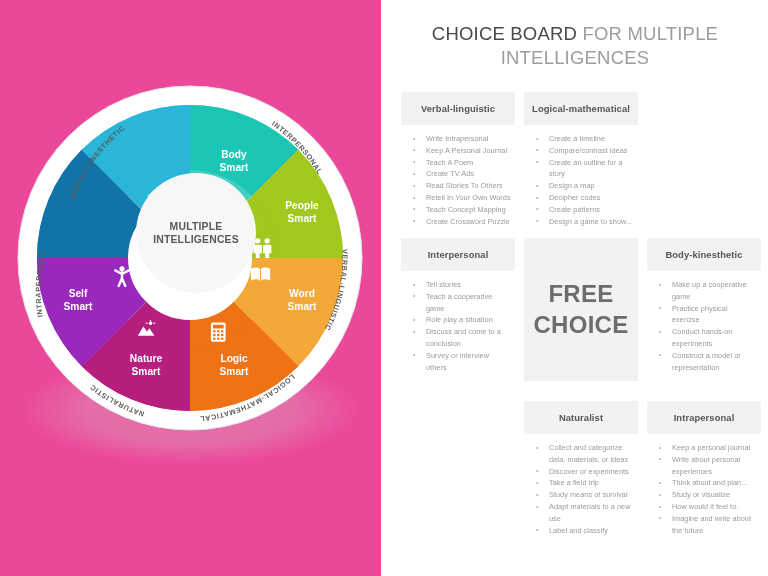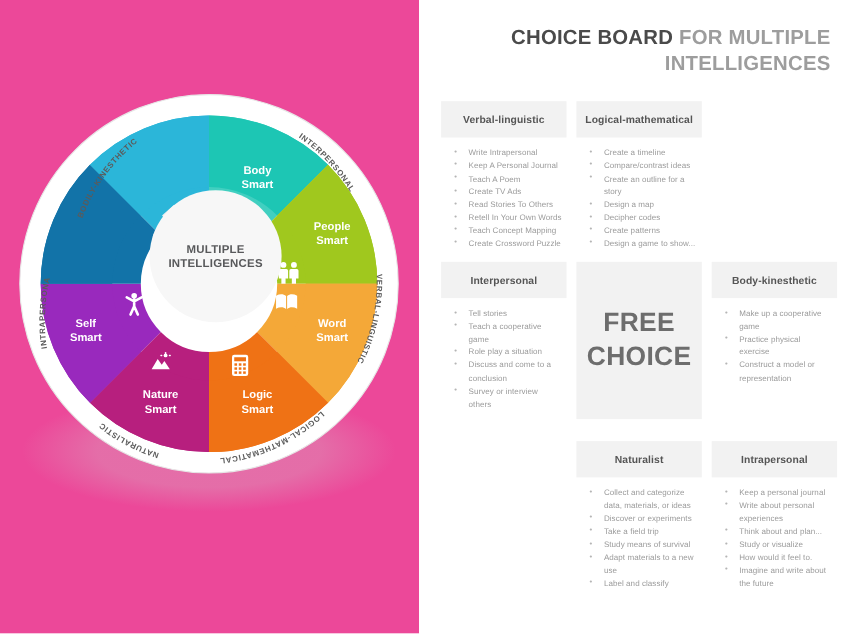--- a/index.html
+++ b/index.html
@@ -37,22 +37,22 @@
   }
   .seg-icon { fill:#ffffff; }
 
   
   #right-panel {
     position:absolute; left:381px; top:0; width:387px; height:576px;
     background:#ffffff;
   }
   #title {
     position:absolute; left:14px; top:22px; width:360px;
-    text-align:right; line-height:1.28;
-    font-size:18.5px; font-weight:700; letter-spacing:0.2px;
+    text-align:center; line-height:1.28;
+    font-size:18.5px; font-weight:400; letter-spacing:0.2px;
   }
   #title .t-dark { color:#4a4a4a; }
   #title .t-light { color:#9d9d9d; }
 
   .card {
     position:absolute;
     background:#ffffff;
   }
   .card-head {
     background:#f2f2f2;
@@ -315,20 +315,21 @@
     </div>
 
     <div class="card" style="left:266px; top:238px; width:114px;">
       <div class="card-head">
         <span>Body-kinesthetic</span>
       </div>
       <div class="card-body">
         <ul>
           <li>Make up a cooperative game</li>
           <li>Practice physical  exercise</li>
+          <li>Conduct  hands-on experiments</li>
           <li>Construct a model  or representation</li>
         </ul>
       </div>
     </div>
 
     <div class="card" style="left:143px; top:401px; width:114px;">
       <div class="card-head">
         <span>Naturalist</span>
       </div>
       <div class="card-body">

